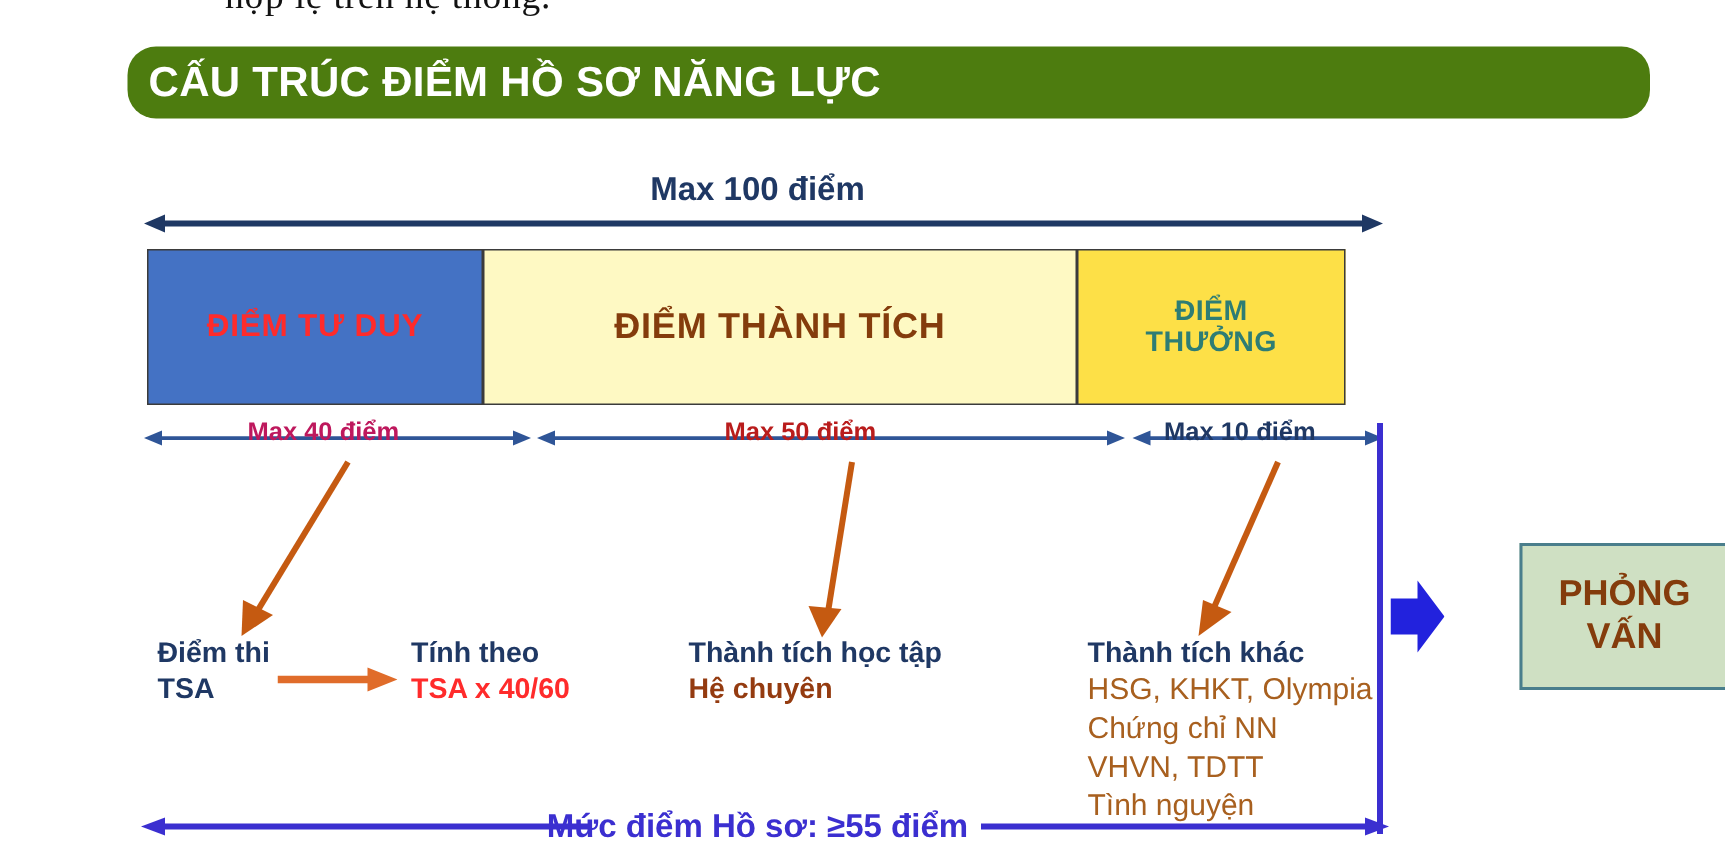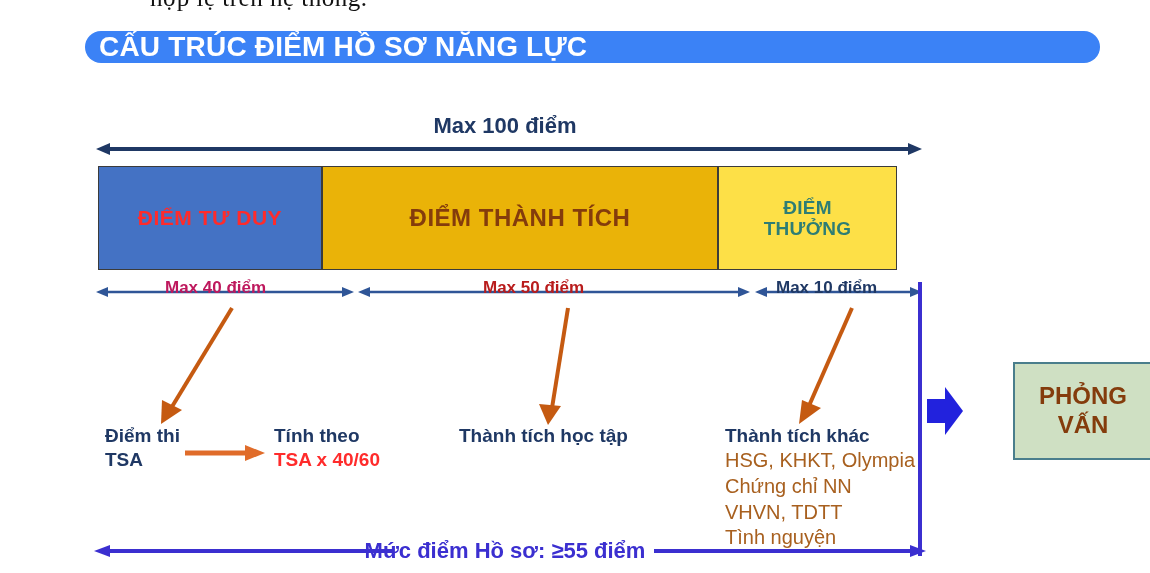--- a/index.html
+++ b/index.html
@@ -17,22 +17,22 @@
     left:150px; top:-16px;
     font-family:"Liberation Serif", serif;
     font-size:25px;
     color:#121212;
     white-space:nowrap;
     letter-spacing:.5px;
   }
 
   
   #title-banner{
-    left:85px; top:31px; width:1015px; height:32px;
-    background:#3b82f6;
+    left:85px; top:31px; width:1015px; height:48px;
+    background:#4d7c0f;
     display:flex; align-items:center;border-radius:19px;
   }
   #title-banner .txt{
     color:#ffffff;
     font-size:28px;
     font-weight:bold;
     letter-spacing:.2px;
     padding-left:14px;
     white-space:nowrap;
   }
@@ -52,21 +52,21 @@
         display:flex; box-sizing:border-box; }
   .seg{
     box-sizing:border-box;
     border:1px solid #3b3b3b;
     display:flex; align-items:center; justify-content:center;
     text-align:center;
     font-weight:bold;
     line-height:1.12;
   }
   #seg-tuduy{ width:224px; background:#4472c4; color:#ff2b2b; font-size:21px; letter-spacing:.5px;}
-  #seg-thanhtich{ width:396px; background:#eab308; color:#843c0c; font-size:24px; letter-spacing:.5px;}
+  #seg-thanhtich{ width:396px; background:#fef9c3; color:#843c0c; font-size:24px; letter-spacing:.5px;}
   #seg-thuong{ width:179px; background:#fde047; color:#2e7d74; font-size:19px; letter-spacing:.3px;}
 
   
   #measure-row{ left:90px; top:278px; width:840px; height:28px;}
   .measure-label{
     position:absolute; top:278px;
     font-size:17px; font-weight:bold; white-space:nowrap;
   }
   #m40{ left:165px; color:#be185d; }
   #m50{ left:483px; color:#b91c1c; }
@@ -179,20 +179,21 @@
   <div class="navy">TSA</div>
 </div>
 
 <div class="tblock" id="blk2">
   <div class="navy">Tính theo</div>
   <div class="red">TSA x 40/60</div>
 </div>
 
 <div class="tblock" id="blk3">
   <div class="navy">Thành tích học tập</div>
+  <div class="brown">Hệ chuyên</div>
 </div>
 
 <div class="tblock" id="blk4">
   <div class="navy">Thành tích khác</div>
   <div class="brownsm">HSG, KHKT, Olympia</div>
   <div class="brownsm">Chứng chỉ NN</div>
   <div class="brownsm">VHVN, TDTT</div>
   <div class="brownsm">Tình nguyện</div>
 </div>
 

